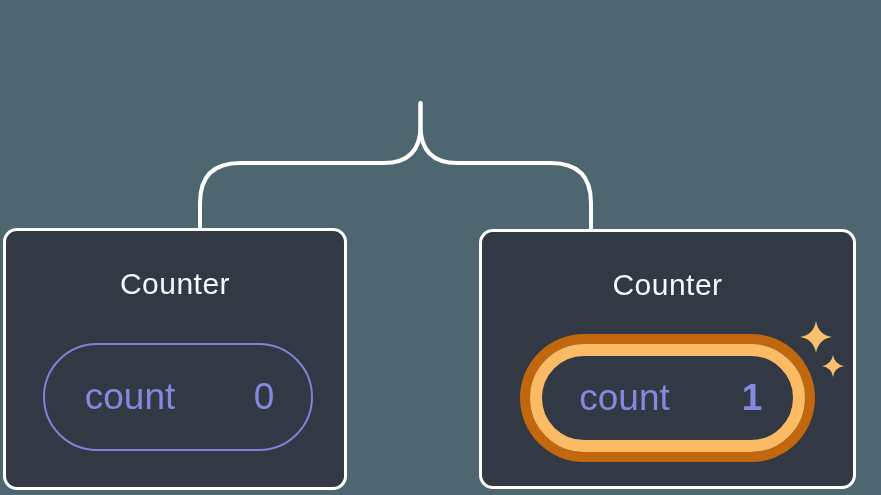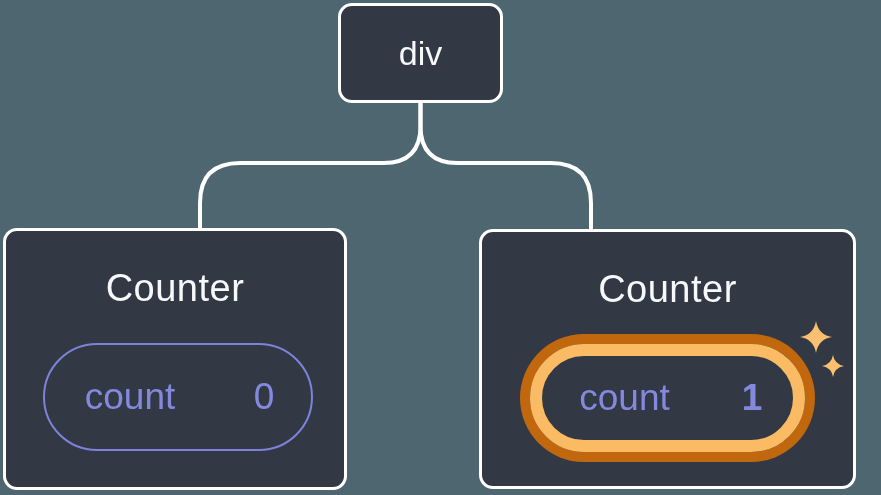--- a/index.html
+++ b/index.html
@@ -35,21 +35,21 @@
   .node-root{
     left:338px;top:3px;width:165px;height:100px;
     display:flex;align-items:center;justify-content:center;
     color:var(--text-primary);font-size:34px;
   }
   .node-counter-left{left:3px;top:228px;width:344px;height:262px;}
   .node-counter-right{left:479px;top:229px;width:377px;height:260px;}
   .component-title{
     position:absolute;left:0;right:0;top:36px;
     text-align:center;color:var(--text-primary);
-    font-size:38px;font-weight:500;letter-spacing:.5px;
+    font-size:30px;font-weight:500;letter-spacing:.5px;
   }
   .state-pill{
     position:absolute;left:37px;top:112px;width:270px;height:108px;
     border:2px solid var(--state-purple-border);
     border-radius:999px;
     display:flex;align-items:center;
     color:var(--state-purple);font-size:37px;
   }
   .state-pill .state-name{
     flex:1;display:flex;align-items:center;justify-content:center;
@@ -75,23 +75,20 @@
 </head>
 <body>
 
 <div class="stage">
 
   <svg class="connector-layer" viewBox="0 0 881 495" aria-hidden="true">
     <path class="connector-path" d="M420.5 103 V126 Q420.5 163 383.5 163 H240 Q200 163 200 203 V230"></path>
     <path class="connector-path" d="M420.5 103 V126 Q420.5 163 457.5 163 H551 Q591 163 591 203 V230"></path>
   </svg>
 
-  <div class="node node-root">
-    <span>div</span>
-  </div>
 
   <div class="node node-counter-left">
     <div class="component-title">Counter</div>
     <div class="state-pill">
       <div class="state-name">count</div>
       <div class="state-divider"></div>
       <div class="state-value">0</div>
     </div>
   </div>
 

